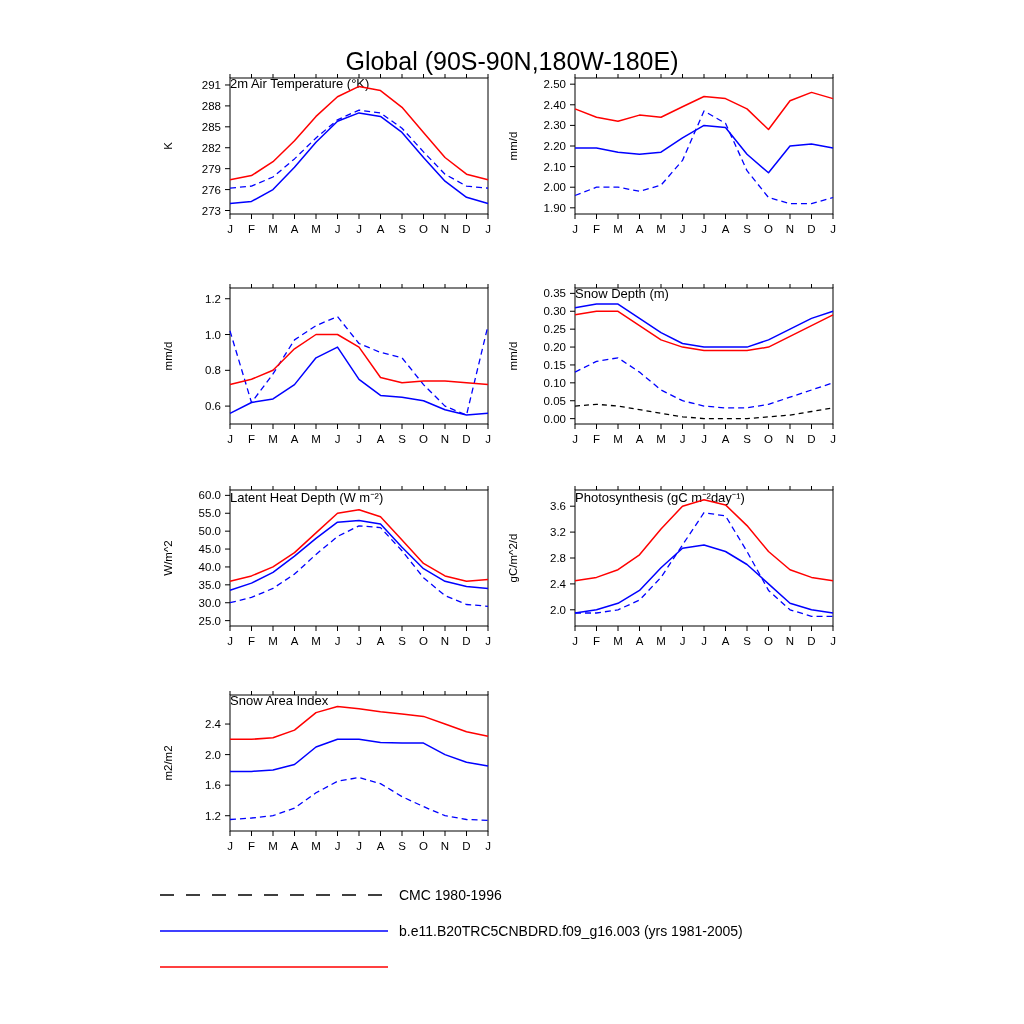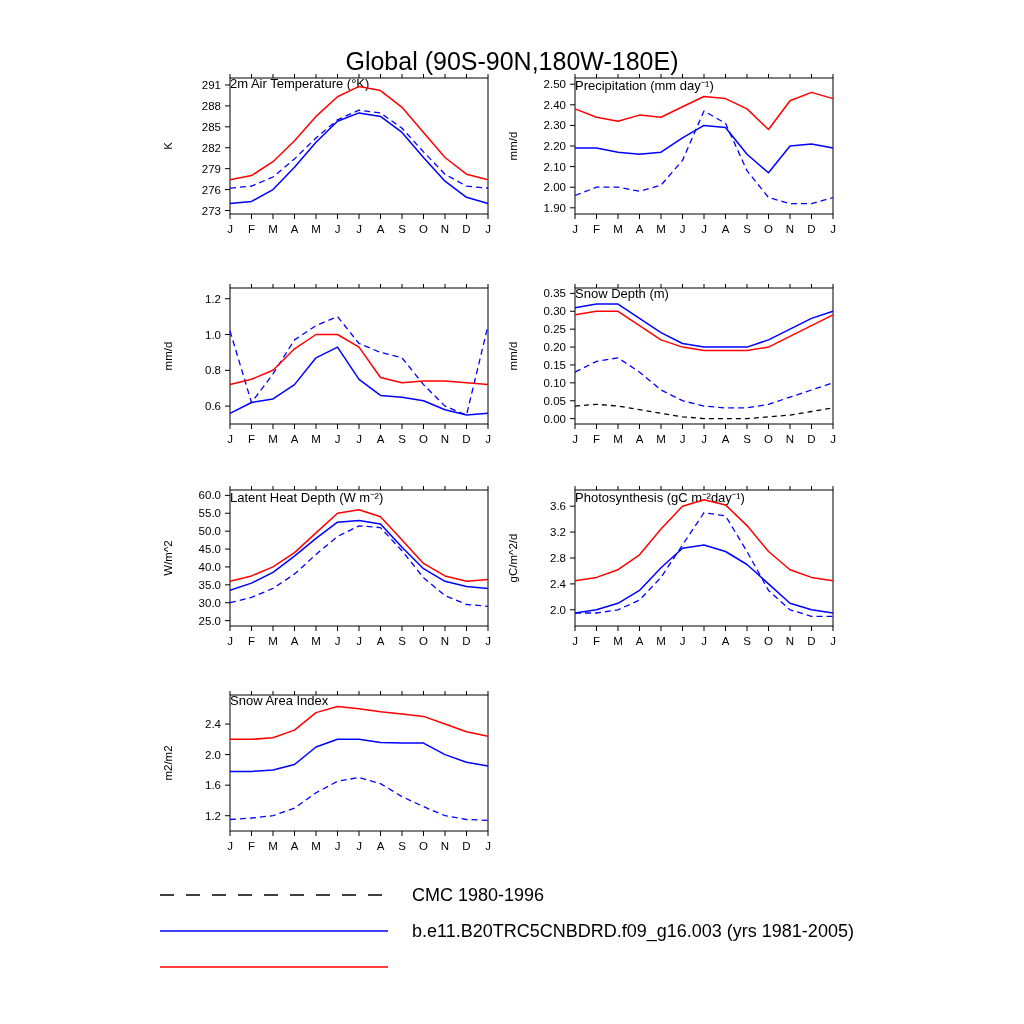--- a/index.html
+++ b/index.html
@@ -5,21 +5,21 @@
   html,body{margin:0;padding:0;background:#ffffff;}
   body{width:1024px;height:1024px;position:relative;overflow:hidden;
        font-family:"Liberation Sans",sans-serif;color:#000;}
   .page-title{position:absolute;top:16px;left:0;width:1024px;text-align:center;font-size:25px;margin-top:31px;}
   .panel{position:absolute;width:340px;height:184px;}
   .ptitle{position:absolute;left:78px;top:0;width:258px;text-align:left;font-size:13px;margin-top:20px;}
   .pplot{position:absolute;left:0;top:16px;}
   .legend{position:absolute;left:158px;top:884px;}
   .lrow{display:flex;align-items:center;height:22px;margin-bottom:14px;}
   .lline{width:232px;height:16px;flex:0 0 auto;}
-  .llabel{margin-left:22px;font-size:18px;white-space:nowrap;}
+  .llabel{margin-left:9px;font-size:14px;white-space:nowrap;}
   svg text{font-family:"Liberation Sans",sans-serif;fill:#000;}
 </style>
 </head>
 <body>
 
 <div class="page-title">Global (90S-90N,180W-180E)</div>
 
 <div class="panel" style="left:152px;top:56px">
   <div class="ptitle">2m Air Temperature (°K)</div>
   <svg class="pplot" width="340" height="168">
@@ -78,21 +78,20 @@
       <line x1="336" y1="2" x2="336" y2="6" stroke="#000" stroke-width="1"></line>
       <text x="336" y="161" text-anchor="middle" font-size="11.5">J</text>
       <text x="20" y="74" text-anchor="middle" font-size="11.5" transform="rotate(-90 20 74)">K</text>
       <polyline points="78.0,116.2 99.5,114.1 121.0,105.0 142.5,86.9 164.0,66.0 185.5,47.8 207.0,38.1 228.5,40.9 250.0,56.2 271.5,79.9 293.0,102.2 314.5,114.1 336.0,116.2" fill="none" stroke="#0000ff" stroke-width="1.3" stroke-linejoin="round" stroke-dasharray="6 4"></polyline>
       <polyline points="78.0,131.5 99.5,129.4 121.0,117.6 142.5,95.3 164.0,70.2 185.5,49.2 207.0,40.9 228.5,44.4 250.0,60.4 271.5,85.5 293.0,109.2 314.5,125.3 336.0,131.5" fill="none" stroke="#0000ff" stroke-width="1.5" stroke-linejoin="round"></polyline>
       <polyline points="78.0,107.8 99.5,103.6 121.0,89.7 142.5,68.8 164.0,44.4 185.5,24.8 207.0,14.4 228.5,18.6 250.0,35.3 271.5,60.4 293.0,85.5 314.5,102.2 336.0,107.8" fill="none" stroke="#ff0000" stroke-width="1.5" stroke-linejoin="round"></polyline>
     </svg>
 </div>
 
 <div class="panel" style="left:497px;top:56px">
-  <div class="ptitle">Precipitation (mm day⁻¹)</div>
   <svg class="pplot" width="340" height="168">
       <rect x="78" y="6" width="258" height="136" fill="none" stroke="#000" stroke-width="1"></rect>
       <line x1="73" y1="135.81818181818184" x2="78" y2="135.81818181818184" stroke="#000" stroke-width="1"></line>
       <text x="69" y="139.81818181818184" text-anchor="end" font-size="11.5">1.90</text>
       <line x1="73" y1="115.21212121212122" x2="78" y2="115.21212121212122" stroke="#000" stroke-width="1"></line>
       <text x="69" y="119.21212121212122" text-anchor="end" font-size="11.5">2.00</text>
       <line x1="73" y1="94.6060606060606" x2="78" y2="94.6060606060606" stroke="#000" stroke-width="1"></line>
       <text x="69" y="98.6060606060606" text-anchor="end" font-size="11.5">2.10</text>
       <line x1="73" y1="73.99999999999996" x2="78" y2="73.99999999999996" stroke="#000" stroke-width="1"></line>
       <text x="69" y="77.99999999999996" text-anchor="end" font-size="11.5">2.20</text>

